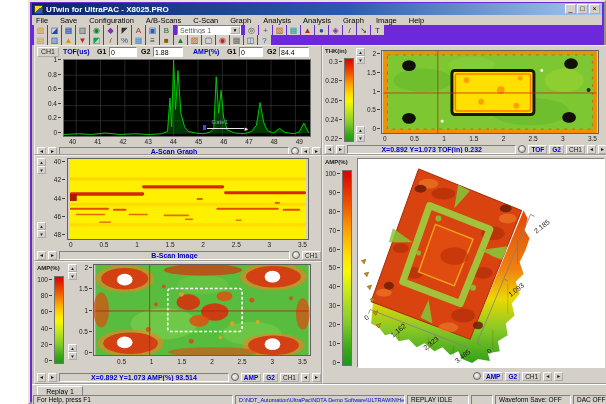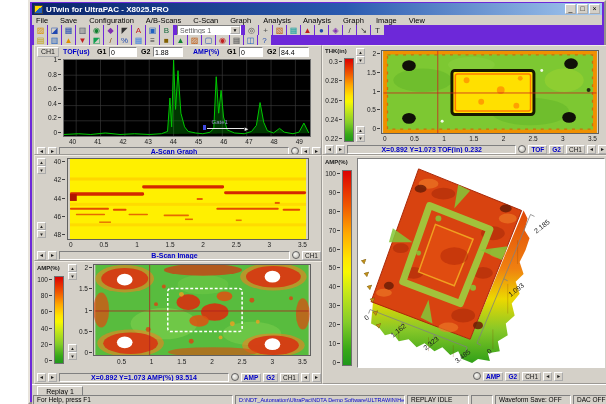--- a/index.html
+++ b/index.html
@@ -108,21 +108,21 @@
         <span class="menu-item">File</span>
         <span class="menu-item">Save</span>
         <span class="menu-item">Configuration</span>
         <span class="menu-item">A/B-Scans</span>
         <span class="menu-item">C-Scan</span>
         <span class="menu-item">Graph</span>
         <span class="menu-item">Analysis</span>
         <span class="menu-item">Analysis</span>
         <span class="menu-item">Graph</span>
         <span class="menu-item">Image</span>
-        <span class="menu-item">View</span>
+        <span class="menu-item">Help</span>
       </div>
 
   <div class="tbar" id="tbar1">
     <span class="icon-strip">
           <span class="tbi" style="color: rgb(216, 144, 0);">▨</span>
           <span class="tbi" style="color: rgb(32, 72, 176);">◪</span>
           <span class="tbi" style="color: rgb(32, 72, 176);">▦</span>
           <span class="tbi" style="color: rgb(80, 88, 104);">▥</span>
           <span class="tbi" style="color: rgb(16, 128, 48);">◉</span>
           <span class="tbi" style="color: rgb(128, 48, 176);">◆</span>

